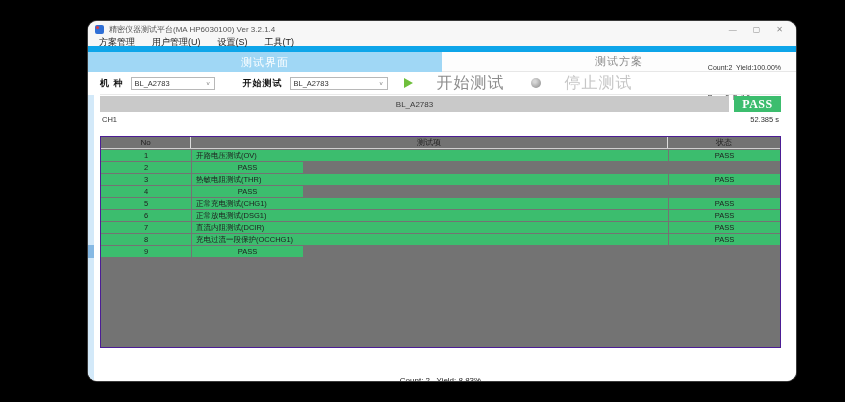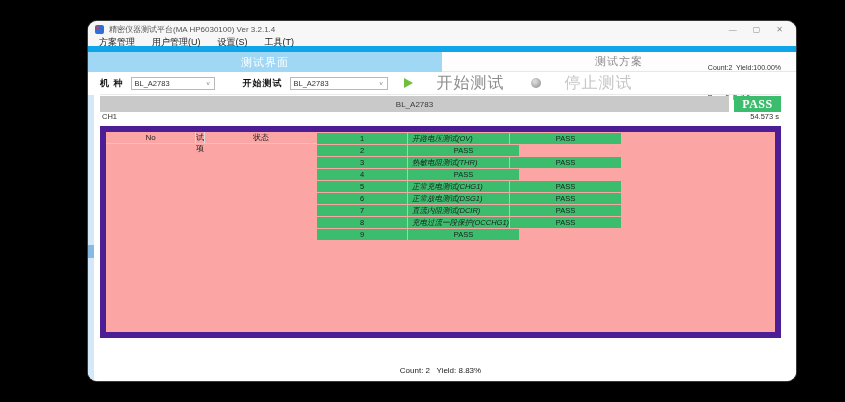--- a/index.html
+++ b/index.html
@@ -46,33 +46,33 @@
   .btn-start { color:#8d8d8d; margin-left:16px; }
   .btn-stop  { color:#c6c6c6; margin-left:26px; }
   .play-icon { width:0; height:0; border-left:9px solid #6fbf3c; border-top:5px solid transparent; border-bottom:5px solid transparent; }
   .stop-icon { width:10px; height:10px; border-radius:50%; background:radial-gradient(circle at 38% 35%, #d6d6d6 15%, #9c9c9c 75%); }
   .stats { margin-left:auto; font-size:7px; color:#333; line-height:1.45; white-space:pre; }
   
   .banner-row { height:16px; flex:0 0 16px; display:flex; gap:5px; margin-top:1px; }
   .banner { flex:1; background:var(--bargray,#c9c9c9); display:flex; align-items:center; justify-content:center; font-size:8px; color:#3a3a3a; }
   .pass-box { width:47px; flex:0 0 47px; background:var(--green,#3cbd6e); color:#fff; display:flex; align-items:center; justify-content:center; font-size:12px; font-family:"Liberation Serif","DejaVu Serif",serif; font-weight:bold; letter-spacing:.5px; }
   
-  .channel-row { height:14px; flex:0 0 14px; display:flex; align-items:flex-start; justify-content:space-between; font-size:7.5px; color:#333; padding:0 2px; }
-  
-  .table { flex:0 0 212px; border:6px solid #4c1d95; background:#fca5a5; display:flex; flex-direction:row; overflow:hidden; }
+  .channel-row { height:14px; flex:0 0 14px; display:flex; align-items:flex-end; justify-content:space-between; font-size:7.5px; color:#333; padding:12px 2px; }
+  
+  .table { flex:0 0 212px; border:1px solid #4c1d95; background:#737373; display:flex; flex-direction:column; overflow:hidden; }
   .thead { height:12px; flex:0 0 12px; display:flex; align-items:stretch; border-bottom:1px solid #cfcfcf; font-size:8px; color:#222; }
   .thead > div { display:flex; align-items:center; justify-content:center; }
   .h-no { width:90px; border-right:1px solid #dcdcdc; }
   .h-item { flex:1; border-right:1px solid #dcdcdc; }
   .h-status { width:112px;text-align:center; }
   .tbody { display:flex; flex-direction:column; }
   .trow { height:11px; flex:0 0 11px; display:flex; margin-top:1px; font-size:7.5px; color:#1e1e1e; }
   .trow .cell { background:var(--green,#3cbd6e); display:flex; align-items:center; }
   .cell-no { width:90px; justify-content:center; margin-right:1px; }
-  .cell-item { flex:1; padding-left:4px; margin-right:1px;font-style:italic; }
+  .cell-item { flex:1; padding-left:4px; margin-right:1px; }
   .cell-status { width:111px; justify-content:center; }
   
   .summary { flex:0 0 24px; text-align:center; font-size:8px; color:#222; line-height:1.5; padding-top:3px; white-space:pre; }
 </style>
 </head>
 <body>
 
 <div class="window">
 
   <div class="titlebar">
@@ -128,21 +128,21 @@
       </div>
     </div>
 
     <div class="banner-row">
       <div class="banner">BL_A2783</div>
       <div class="pass-box">PASS</div>
     </div>
 
     <div class="channel-row">
       <span>CH1</span>
-      <span>54.573 s</span>
+      <span>52.385 s</span>
     </div>
 
     <div class="table">
       <div class="thead">
         <div class="h-no">No</div>
         <div class="h-item">测试项</div>
         <div class="h-status">状态</div>
       </div>
       <div class="tbody">
   <div class="trow">

